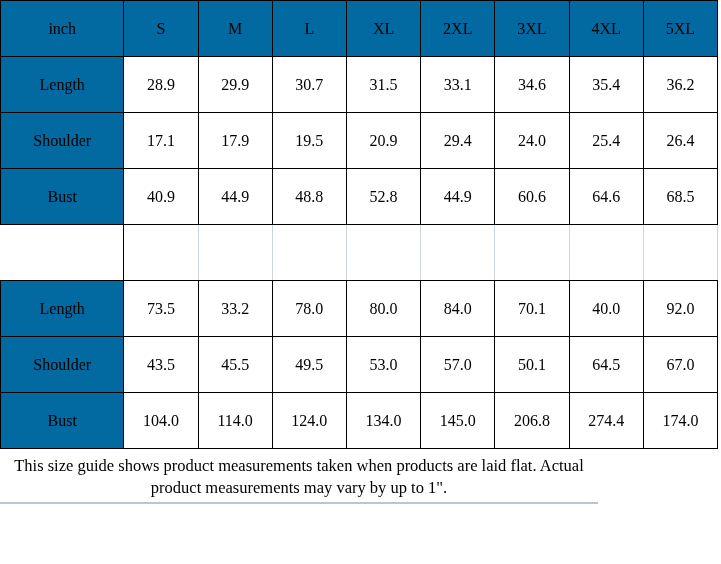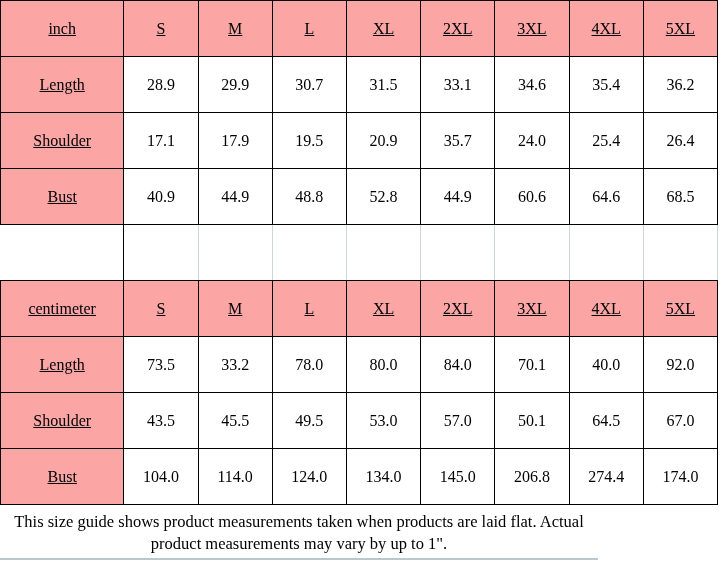--- a/index.html
+++ b/index.html
@@ -25,22 +25,21 @@
     height: 55px;
     text-align: center;
     vertical-align: middle;
     font-weight: normal;
     font-size: 16px;
     padding: 0;
     background: #ffffff;
   }
   .size-table .hdr th,
   .size-table td.lbl, .size-table th.lbl {
-    background: #fca5a5;
-    text-decoration: underline;
+    background: #0369a1;
   }
   
   .size-table tr.empty-row td {
     background: #ffffff;
     border-top-color: #000000;
     border-bottom-color: #000000;
     border-left-color: #ccd4dc;
     border-right-color: #ccd4dc;
   }
   .size-table tr.empty-row td.lbl-empty {
@@ -96,21 +95,21 @@
       <td>34.6</td>
       <td>35.4</td>
       <td>36.2</td>
     </tr>
     <tr>
       <th class="lbl">Shoulder</th>
       <td>17.1</td>
       <td>17.9</td>
       <td>19.5</td>
       <td>20.9</td>
-      <td>35.7</td>
+      <td>29.4</td>
       <td>24.0</td>
       <td>25.4</td>
       <td>26.4</td>
     </tr>
     <tr>
       <th class="lbl">Bust</th>
       <td>40.9</td>
       <td>44.9</td>
       <td>48.8</td>
       <td>52.8</td>
@@ -125,31 +124,20 @@
       <td></td>
       <td></td>
       <td></td>
       <td></td>
       <td></td>
       <td></td>
       <td></td>
       <td></td>
     </tr>
 
-    <tr class="hdr">
-      <th class="lbl">centimeter</th>
-      <th>S</th>
-      <th>M</th>
-      <th>L</th>
-      <th>XL</th>
-      <th>2XL</th>
-      <th>3XL</th>
-      <th>4XL</th>
-      <th>5XL</th>
-    </tr>
     <tr>
       <th class="lbl">Length</th>
       <td>73.5</td>
       <td>33.2</td>
       <td>78.0</td>
       <td>80.0</td>
       <td>84.0</td>
       <td>70.1</td>
       <td>40.0</td>
       <td>92.0</td>

